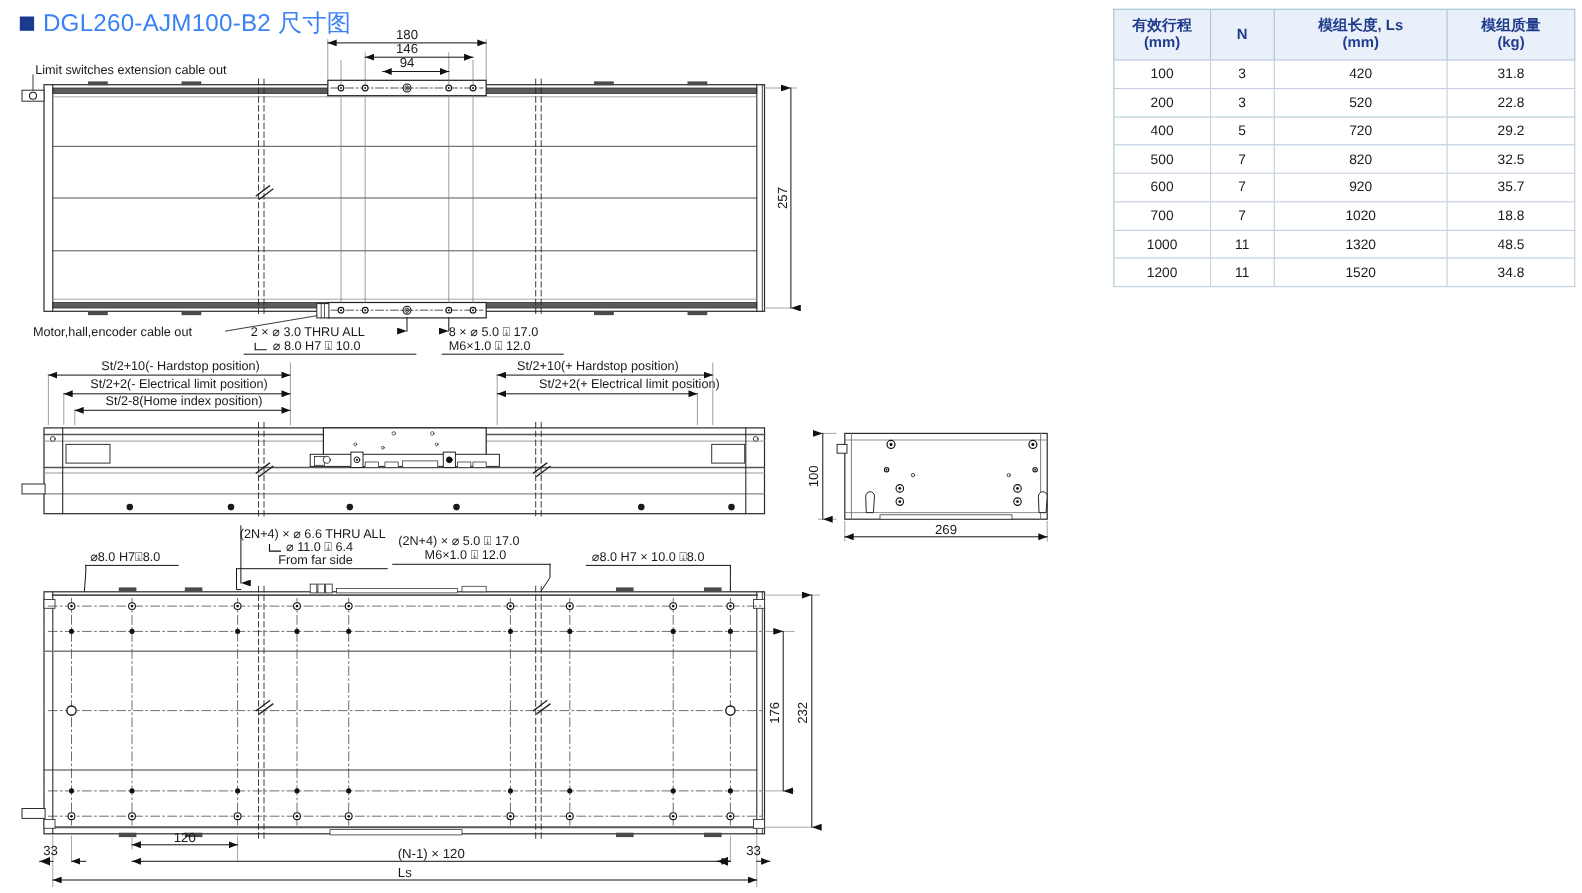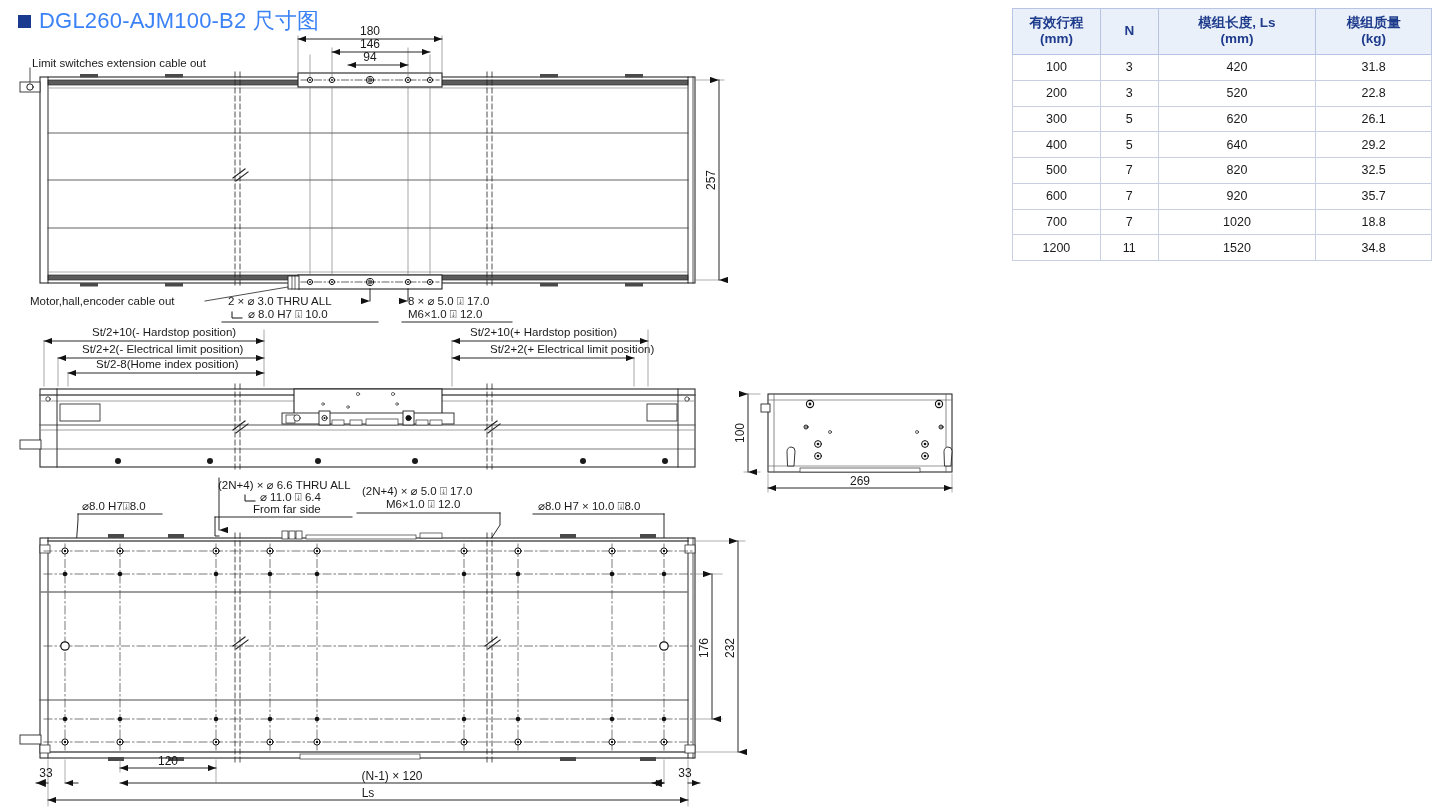--- a/index.html
+++ b/index.html
@@ -523,29 +523,23 @@
           <td>420</td>
           <td>31.8</td>
         </tr>
         <tr>
           <td>200</td>
           <td>3</td>
           <td>520</td>
           <td>22.8</td>
         </tr>
         <tr>
-          <td>300</td>
-          <td>5</td>
-          <td>620</td>
-          <td>26.1</td>
-        </tr>
-        <tr>
           <td>400</td>
           <td>5</td>
-          <td>640</td>
+          <td>720</td>
           <td>29.2</td>
         </tr>
         <tr>
           <td>500</td>
           <td>7</td>
           <td>820</td>
           <td>32.5</td>
         </tr>
         <tr>
           <td>600</td>
@@ -553,20 +547,26 @@
           <td>920</td>
           <td>35.7</td>
         </tr>
         <tr>
           <td>700</td>
           <td>7</td>
           <td>1020</td>
           <td>18.8</td>
         </tr>
         <tr>
+          <td>1000</td>
+          <td>11</td>
+          <td>1320</td>
+          <td>48.5</td>
+        </tr>
+        <tr>
           <td>1200</td>
           <td>11</td>
           <td>1520</td>
           <td>34.8</td>
         </tr>
       </tbody>
   </table>
 
 </div>
 

